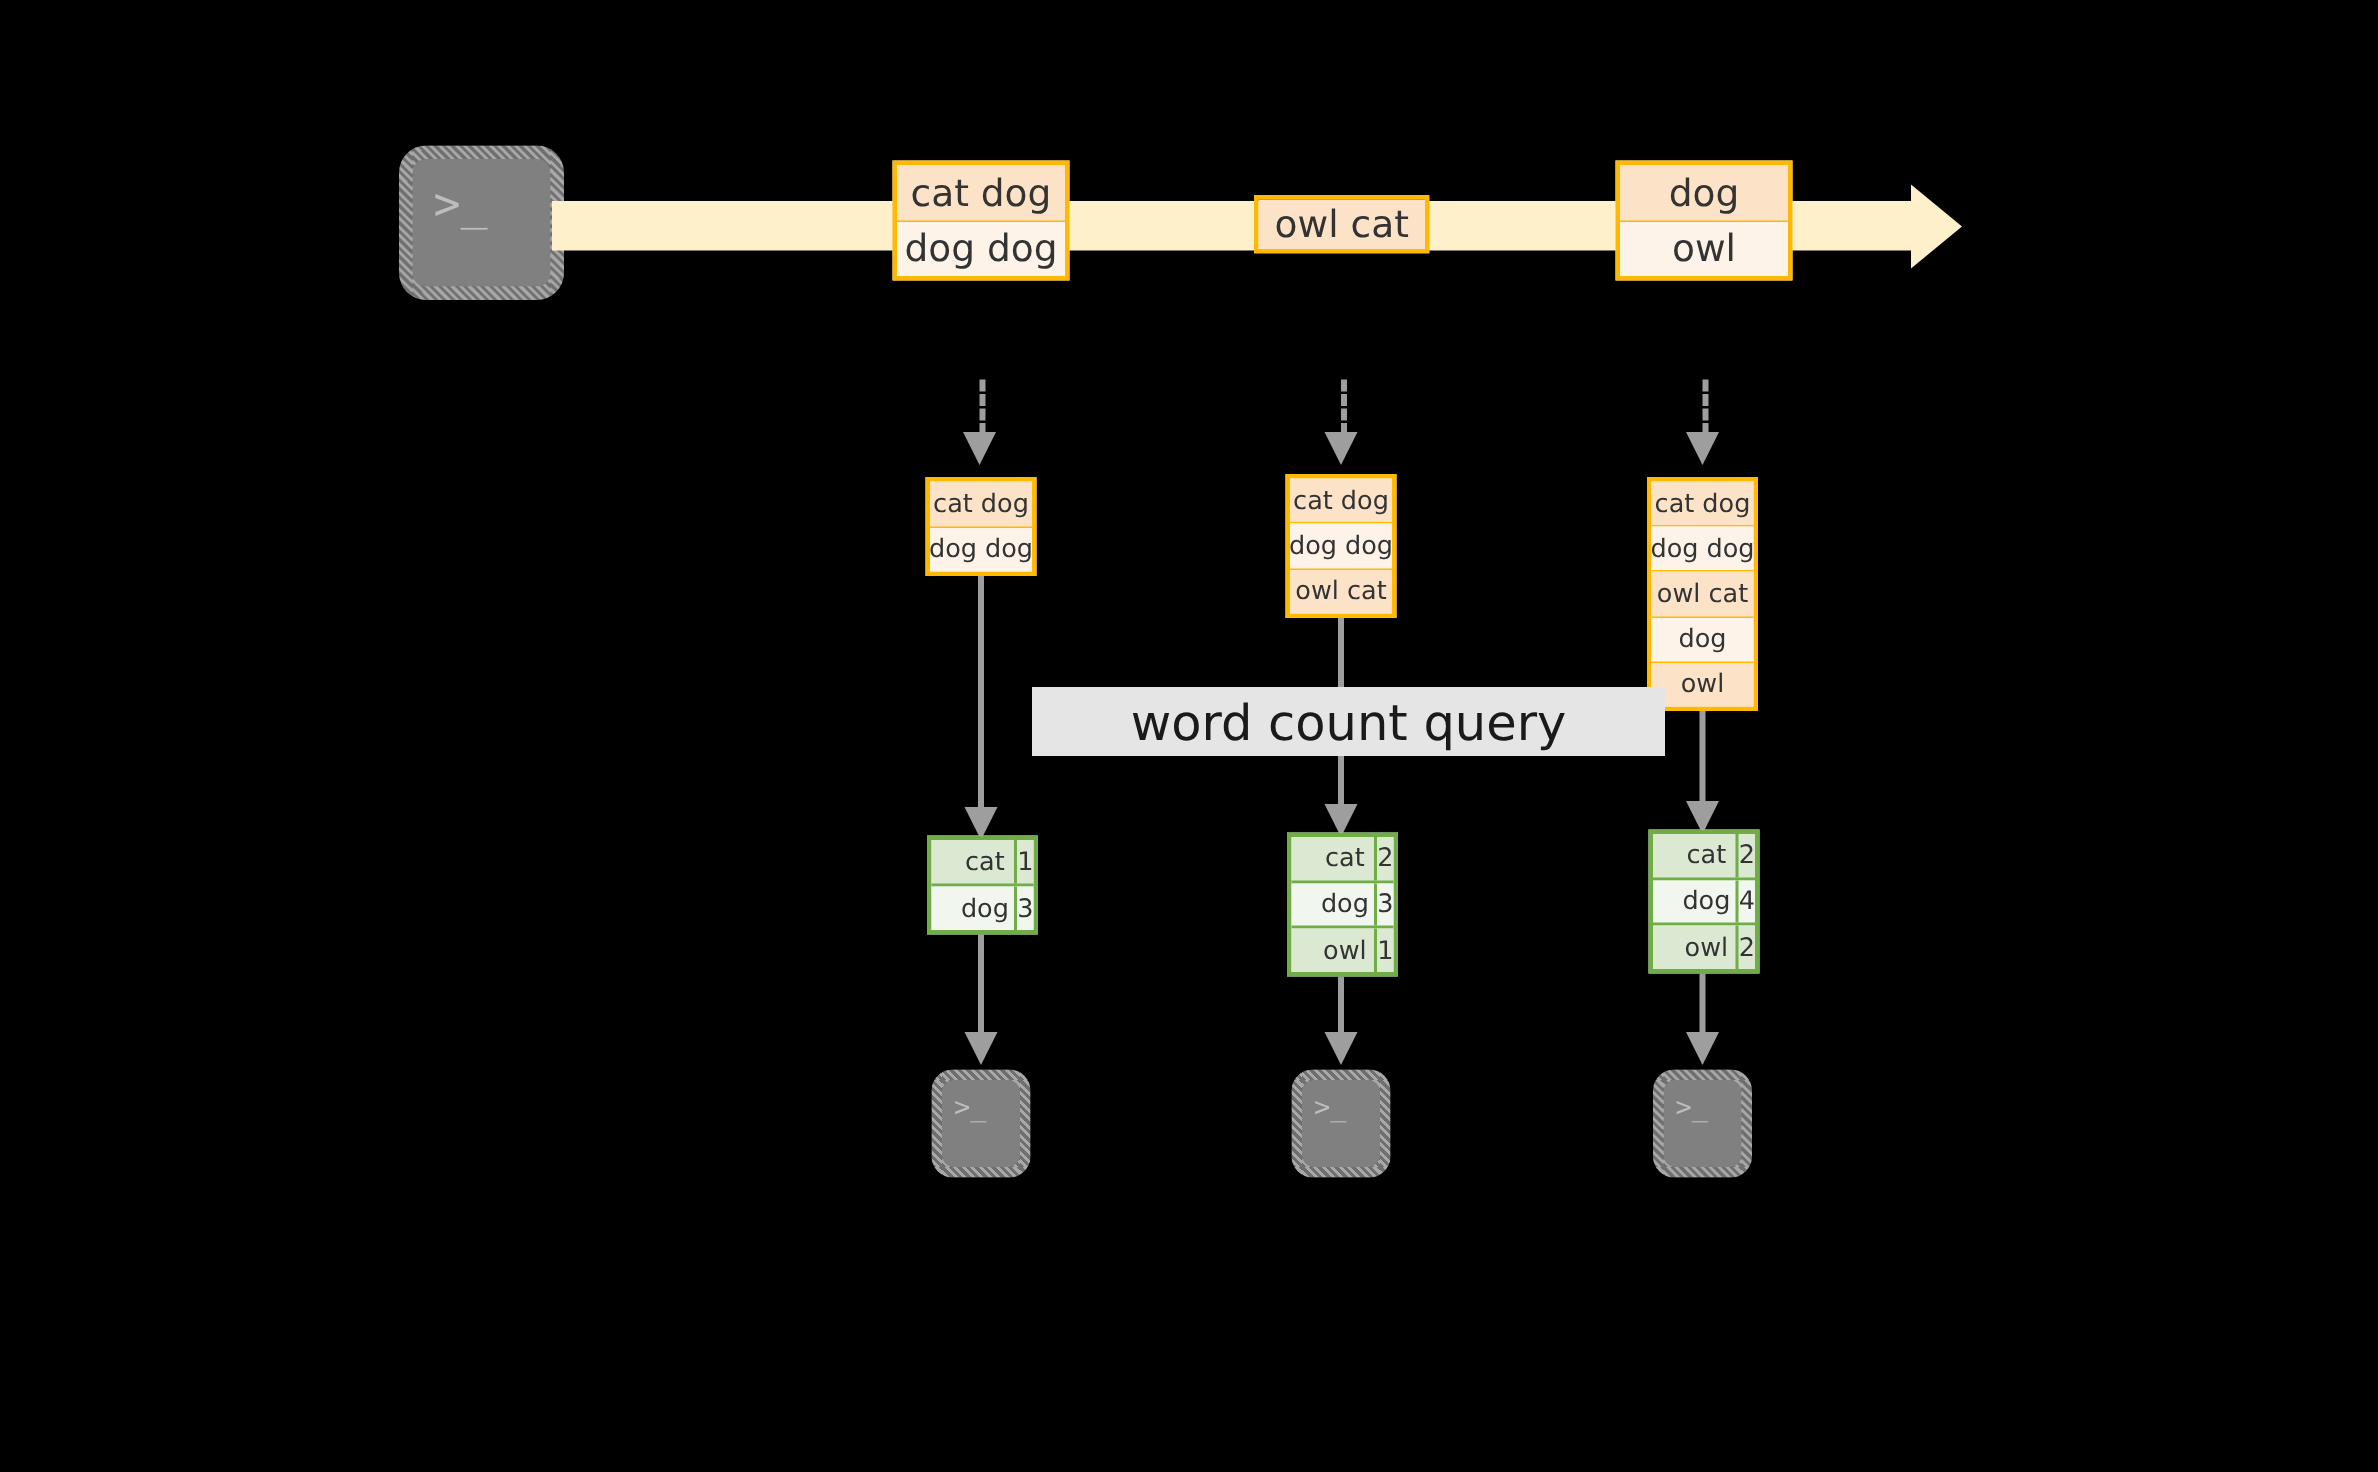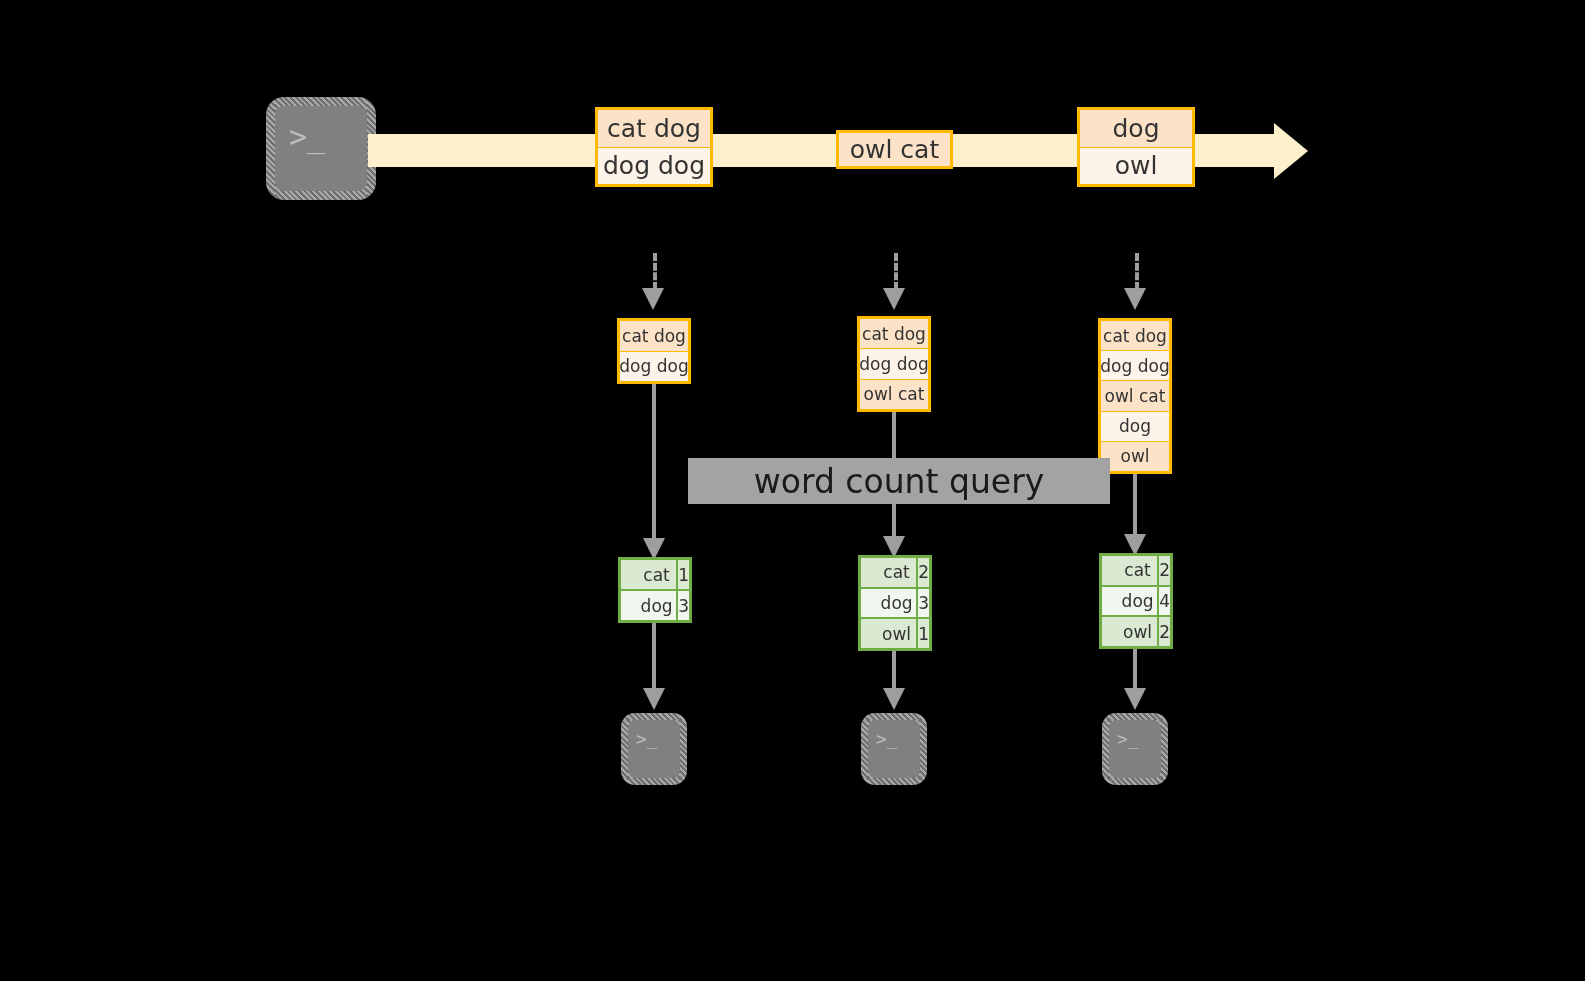--- a/index.html
+++ b/index.html
@@ -130,21 +130,21 @@
     position: absolute;
     width: 0; height: 0;
     border-left: 11px solid transparent;
     border-right: 11px solid transparent;
     border-top: 22px solid #9e9e9e;
   }
 
   
   .banner {
     position: absolute;
-    background: #a3a3a3;
+    background: #e5e5e5;
     display: flex;
     align-items: center;
     justify-content: center;
     color: #1a1a1a;
     font-size: 33px;
     white-space: nowrap;
   }
 </style>
 </head>
 <body>

